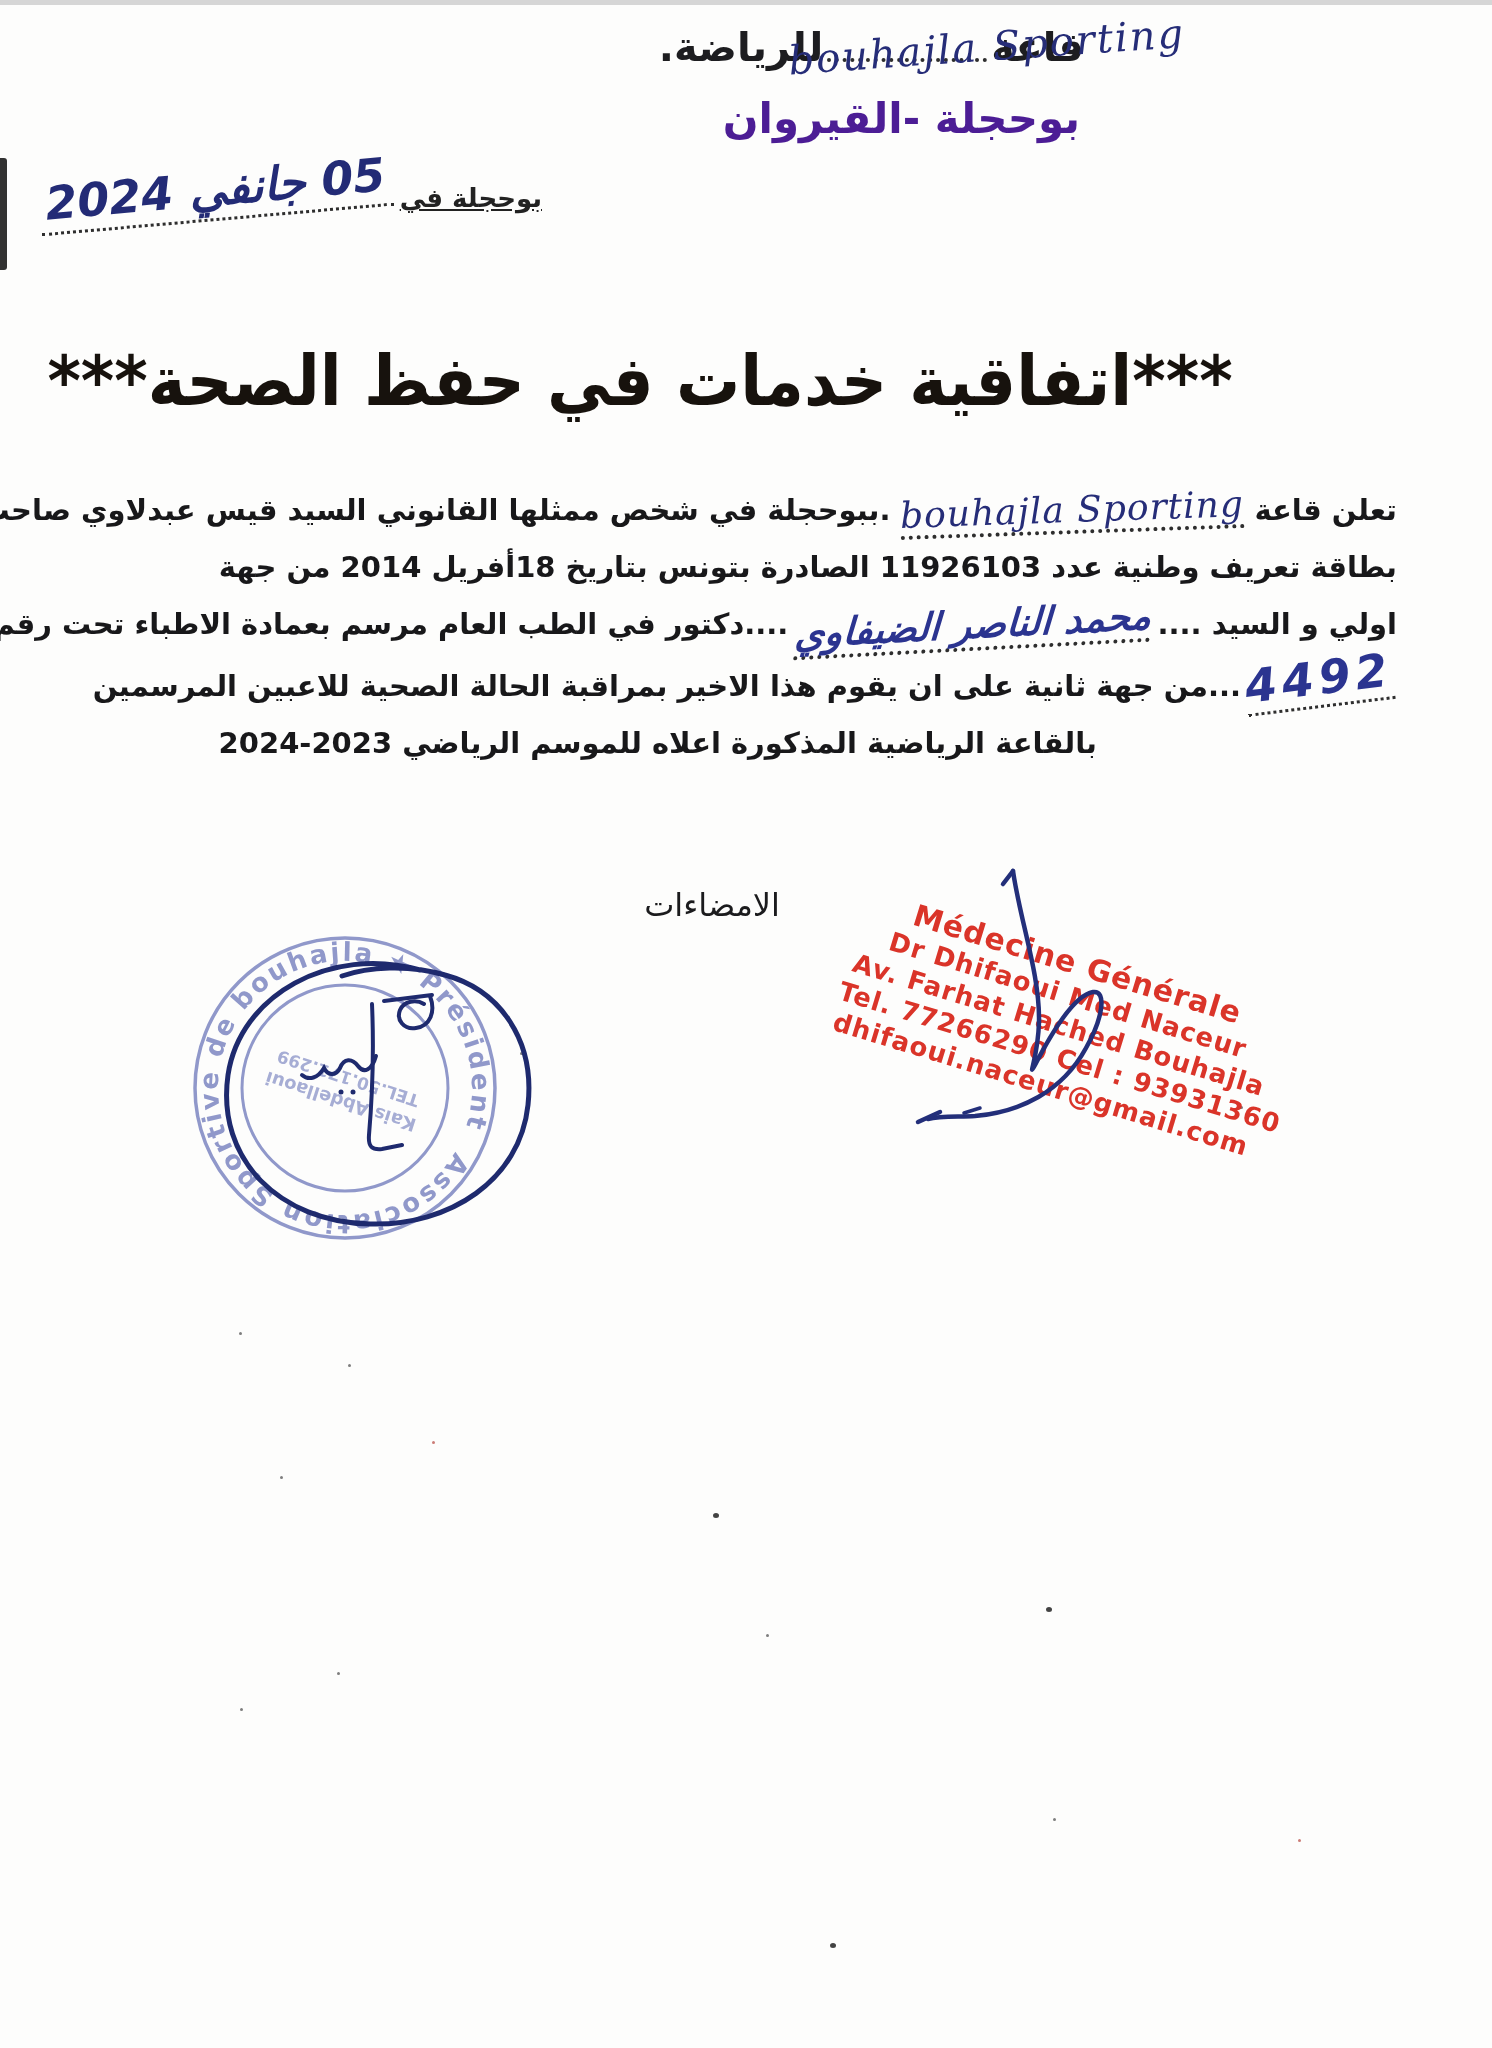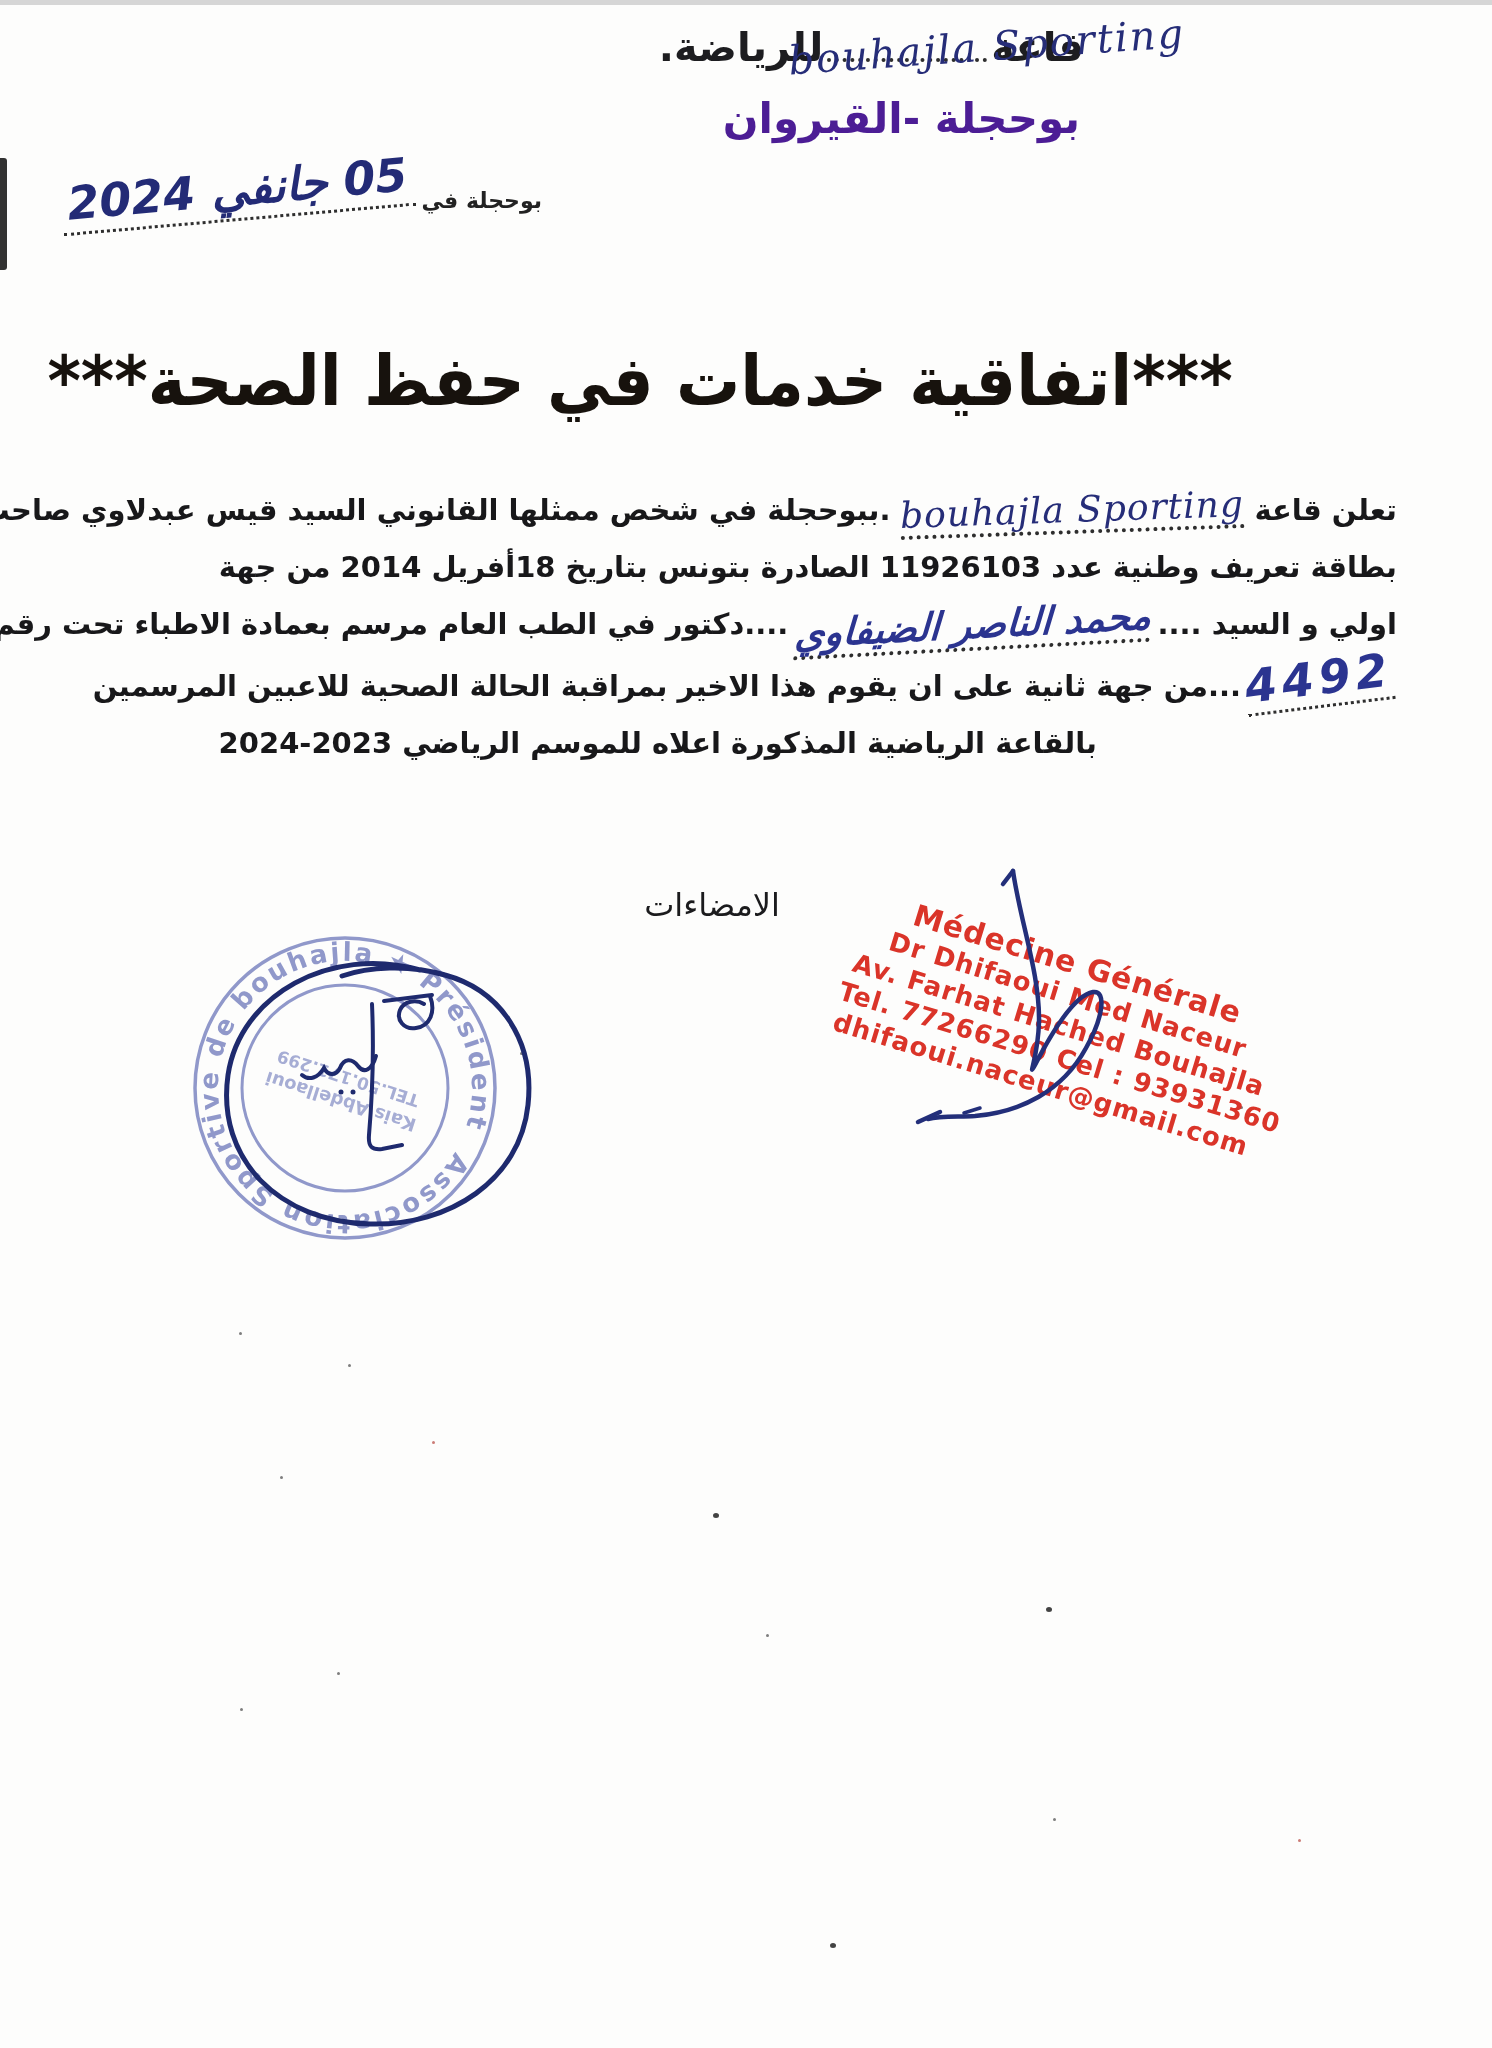--- a/index.html
+++ b/index.html
@@ -18,21 +18,21 @@
   .header-line1{position:absolute;top:24px;right:408px;direction:rtl;font-weight:bold;font-size:40px;color:#1d1d20;white-space:nowrap;display:flex;align-items:flex-end;gap:4px;}
   .leader{display:inline-block;width:160px;border-bottom:4px dotted #2e2e2e;height:10px;transform:translateY(-8px);}
   .hw-header{
     position:absolute;top:26px;left:788px;width:330px;
     font:italic 40px "DejaVu Serif", serif;color:#262d78;
     transform:rotate(-4deg);letter-spacing:2px;white-space:nowrap;
   }
   .header-line2{position:absolute;top:94px;right:412px;direction:rtl;font-weight:bold;font-size:42px;color:#4c1d95;white-space:nowrap;}
   
   .date-line{position:absolute;top:162px;left:62px;width:480px;direction:rtl;display:flex;align-items:flex-end;gap:8px;white-space:nowrap;}
-  .date-printed{font-weight:bold;font-size:22px;color:#222;padding-bottom:8px;}
+  .date-printed{font-weight:bold;font-size:26px;color:#222;padding-bottom:8px;text-decoration:underline;}
   .date-hand{
     font:italic bold 46px "DejaVu Sans", sans-serif;color:#232b76;
     display:inline-block;transform:rotate(-5deg);border-bottom:3px dotted #2e2e2e;padding:0 6px 2px 6px;
   }
   
   .doc-title{
     position:absolute;top:344px;left:30px;width:1220px;text-align:center;direction:rtl;
     font-weight:bold;font-size:64px;color:#17120d;transform:scaleY(1.08);white-space:nowrap;
   }
   

